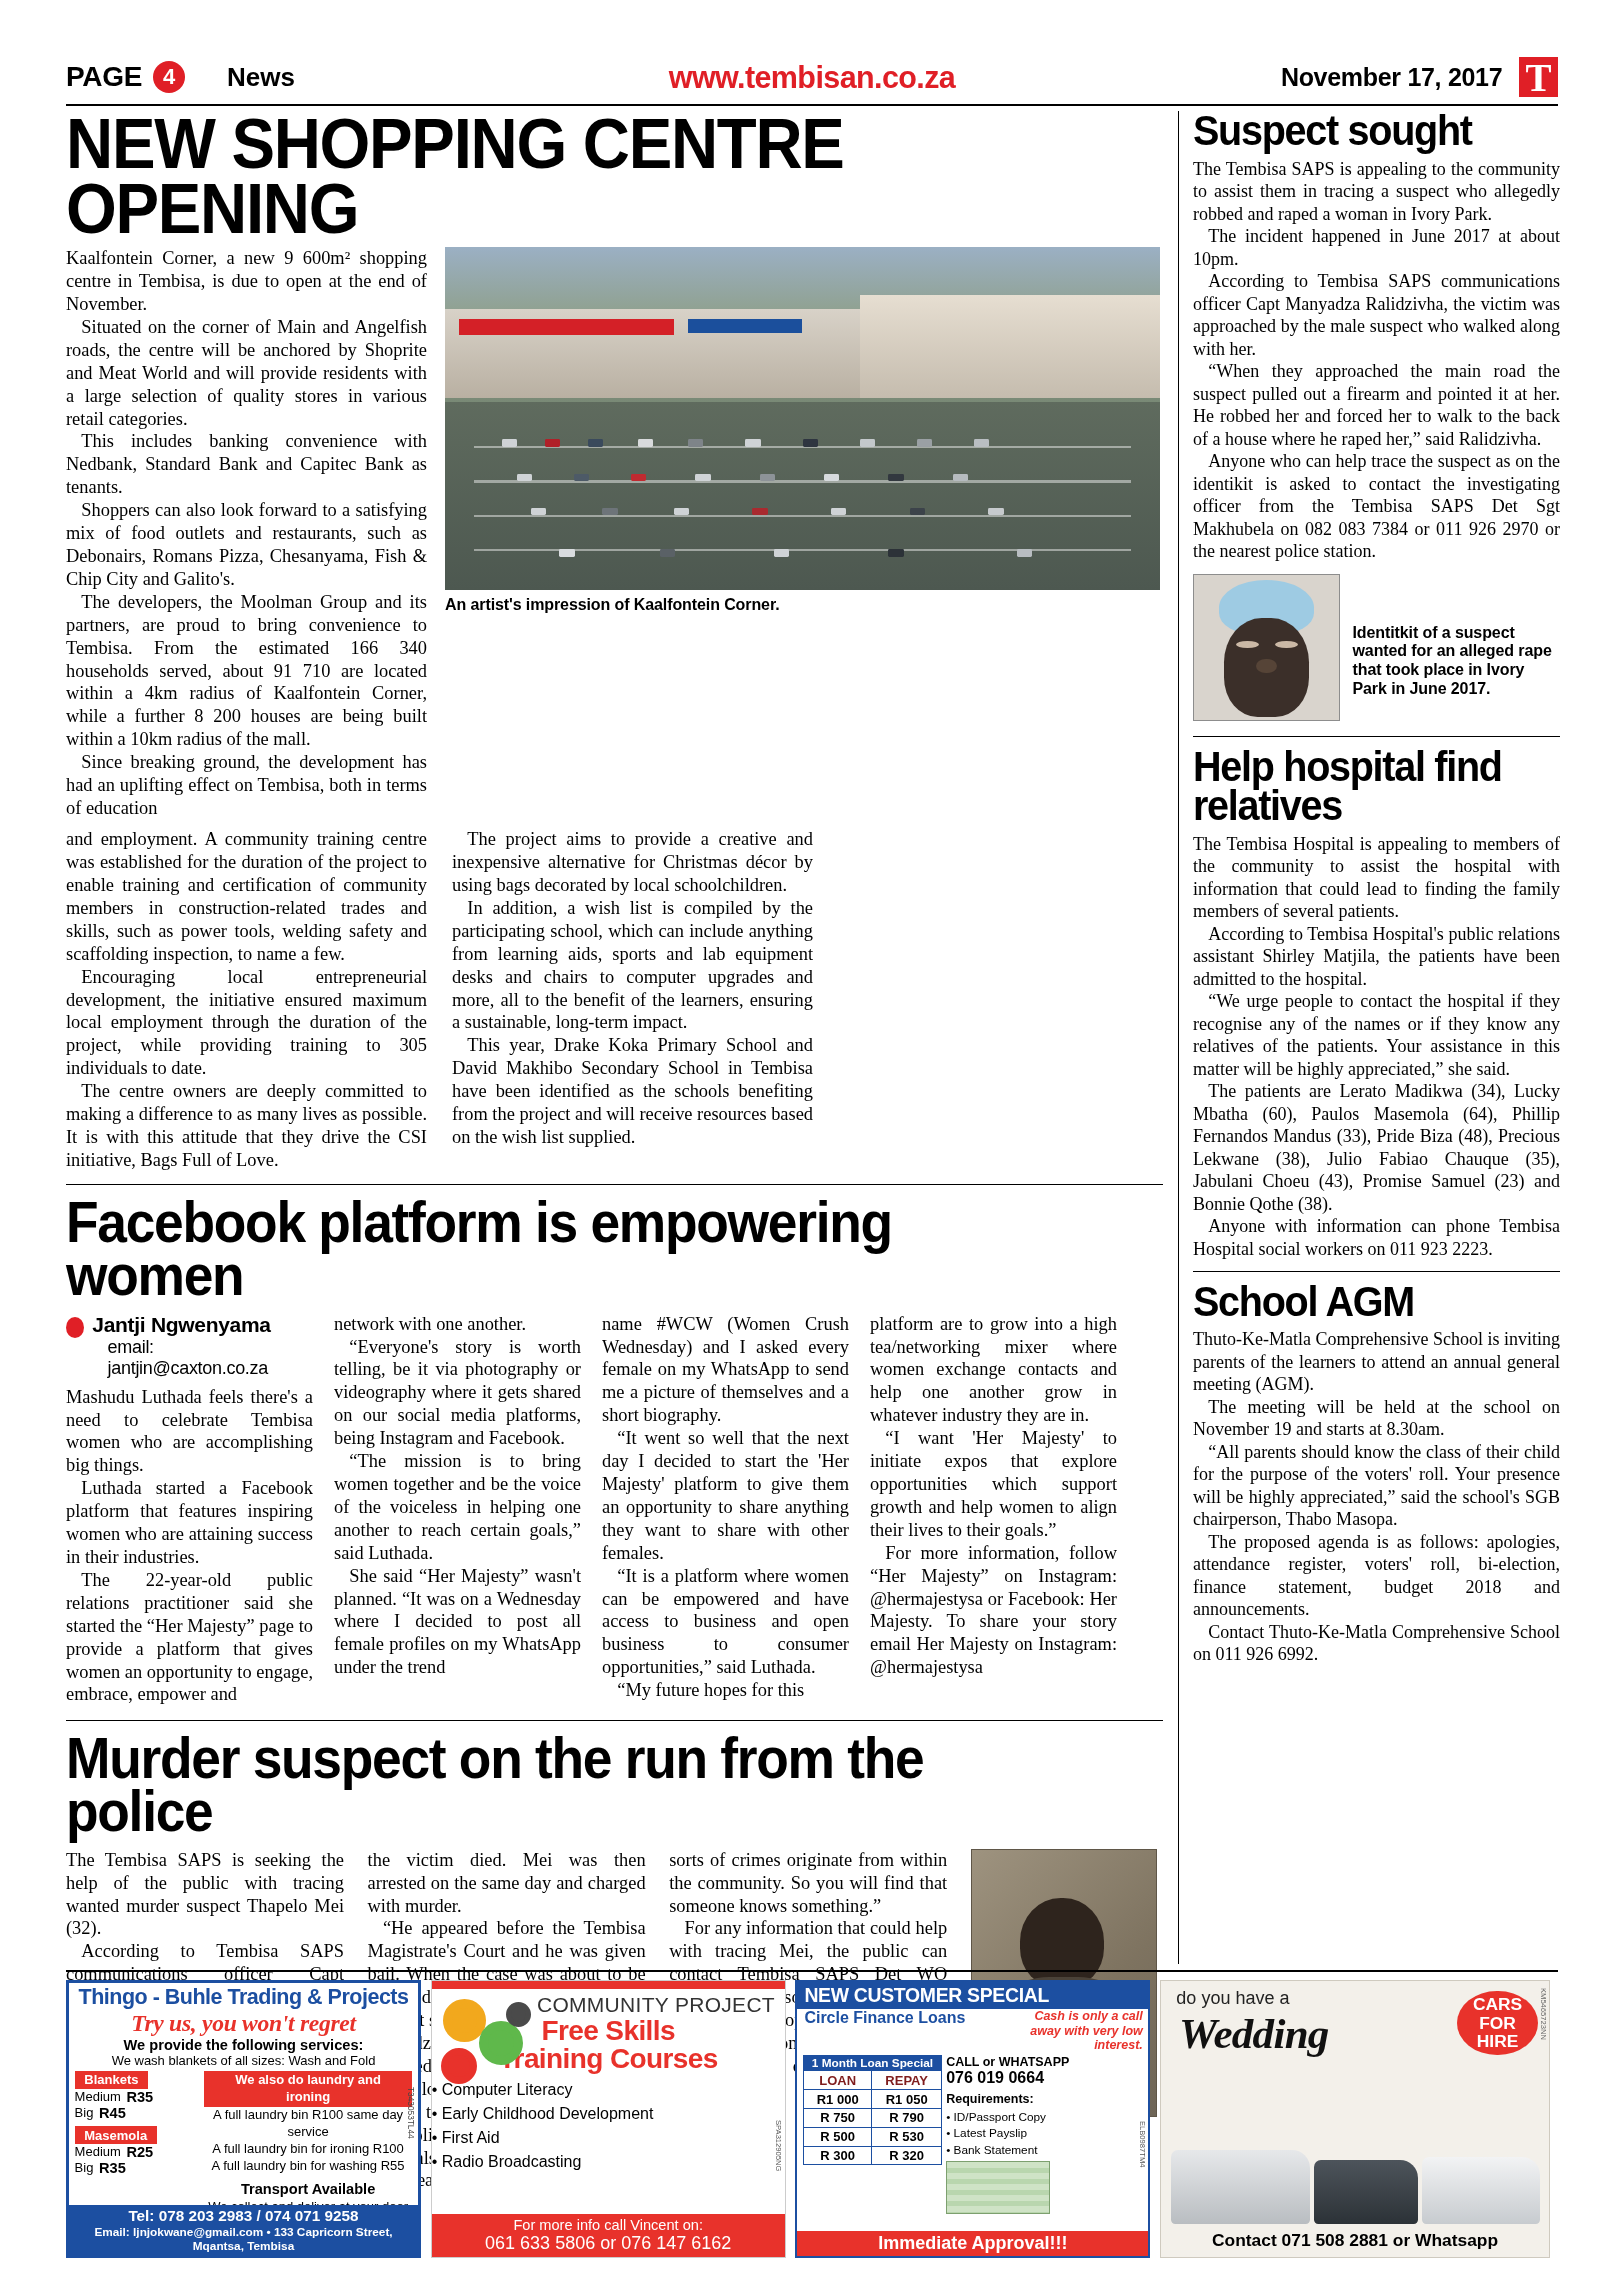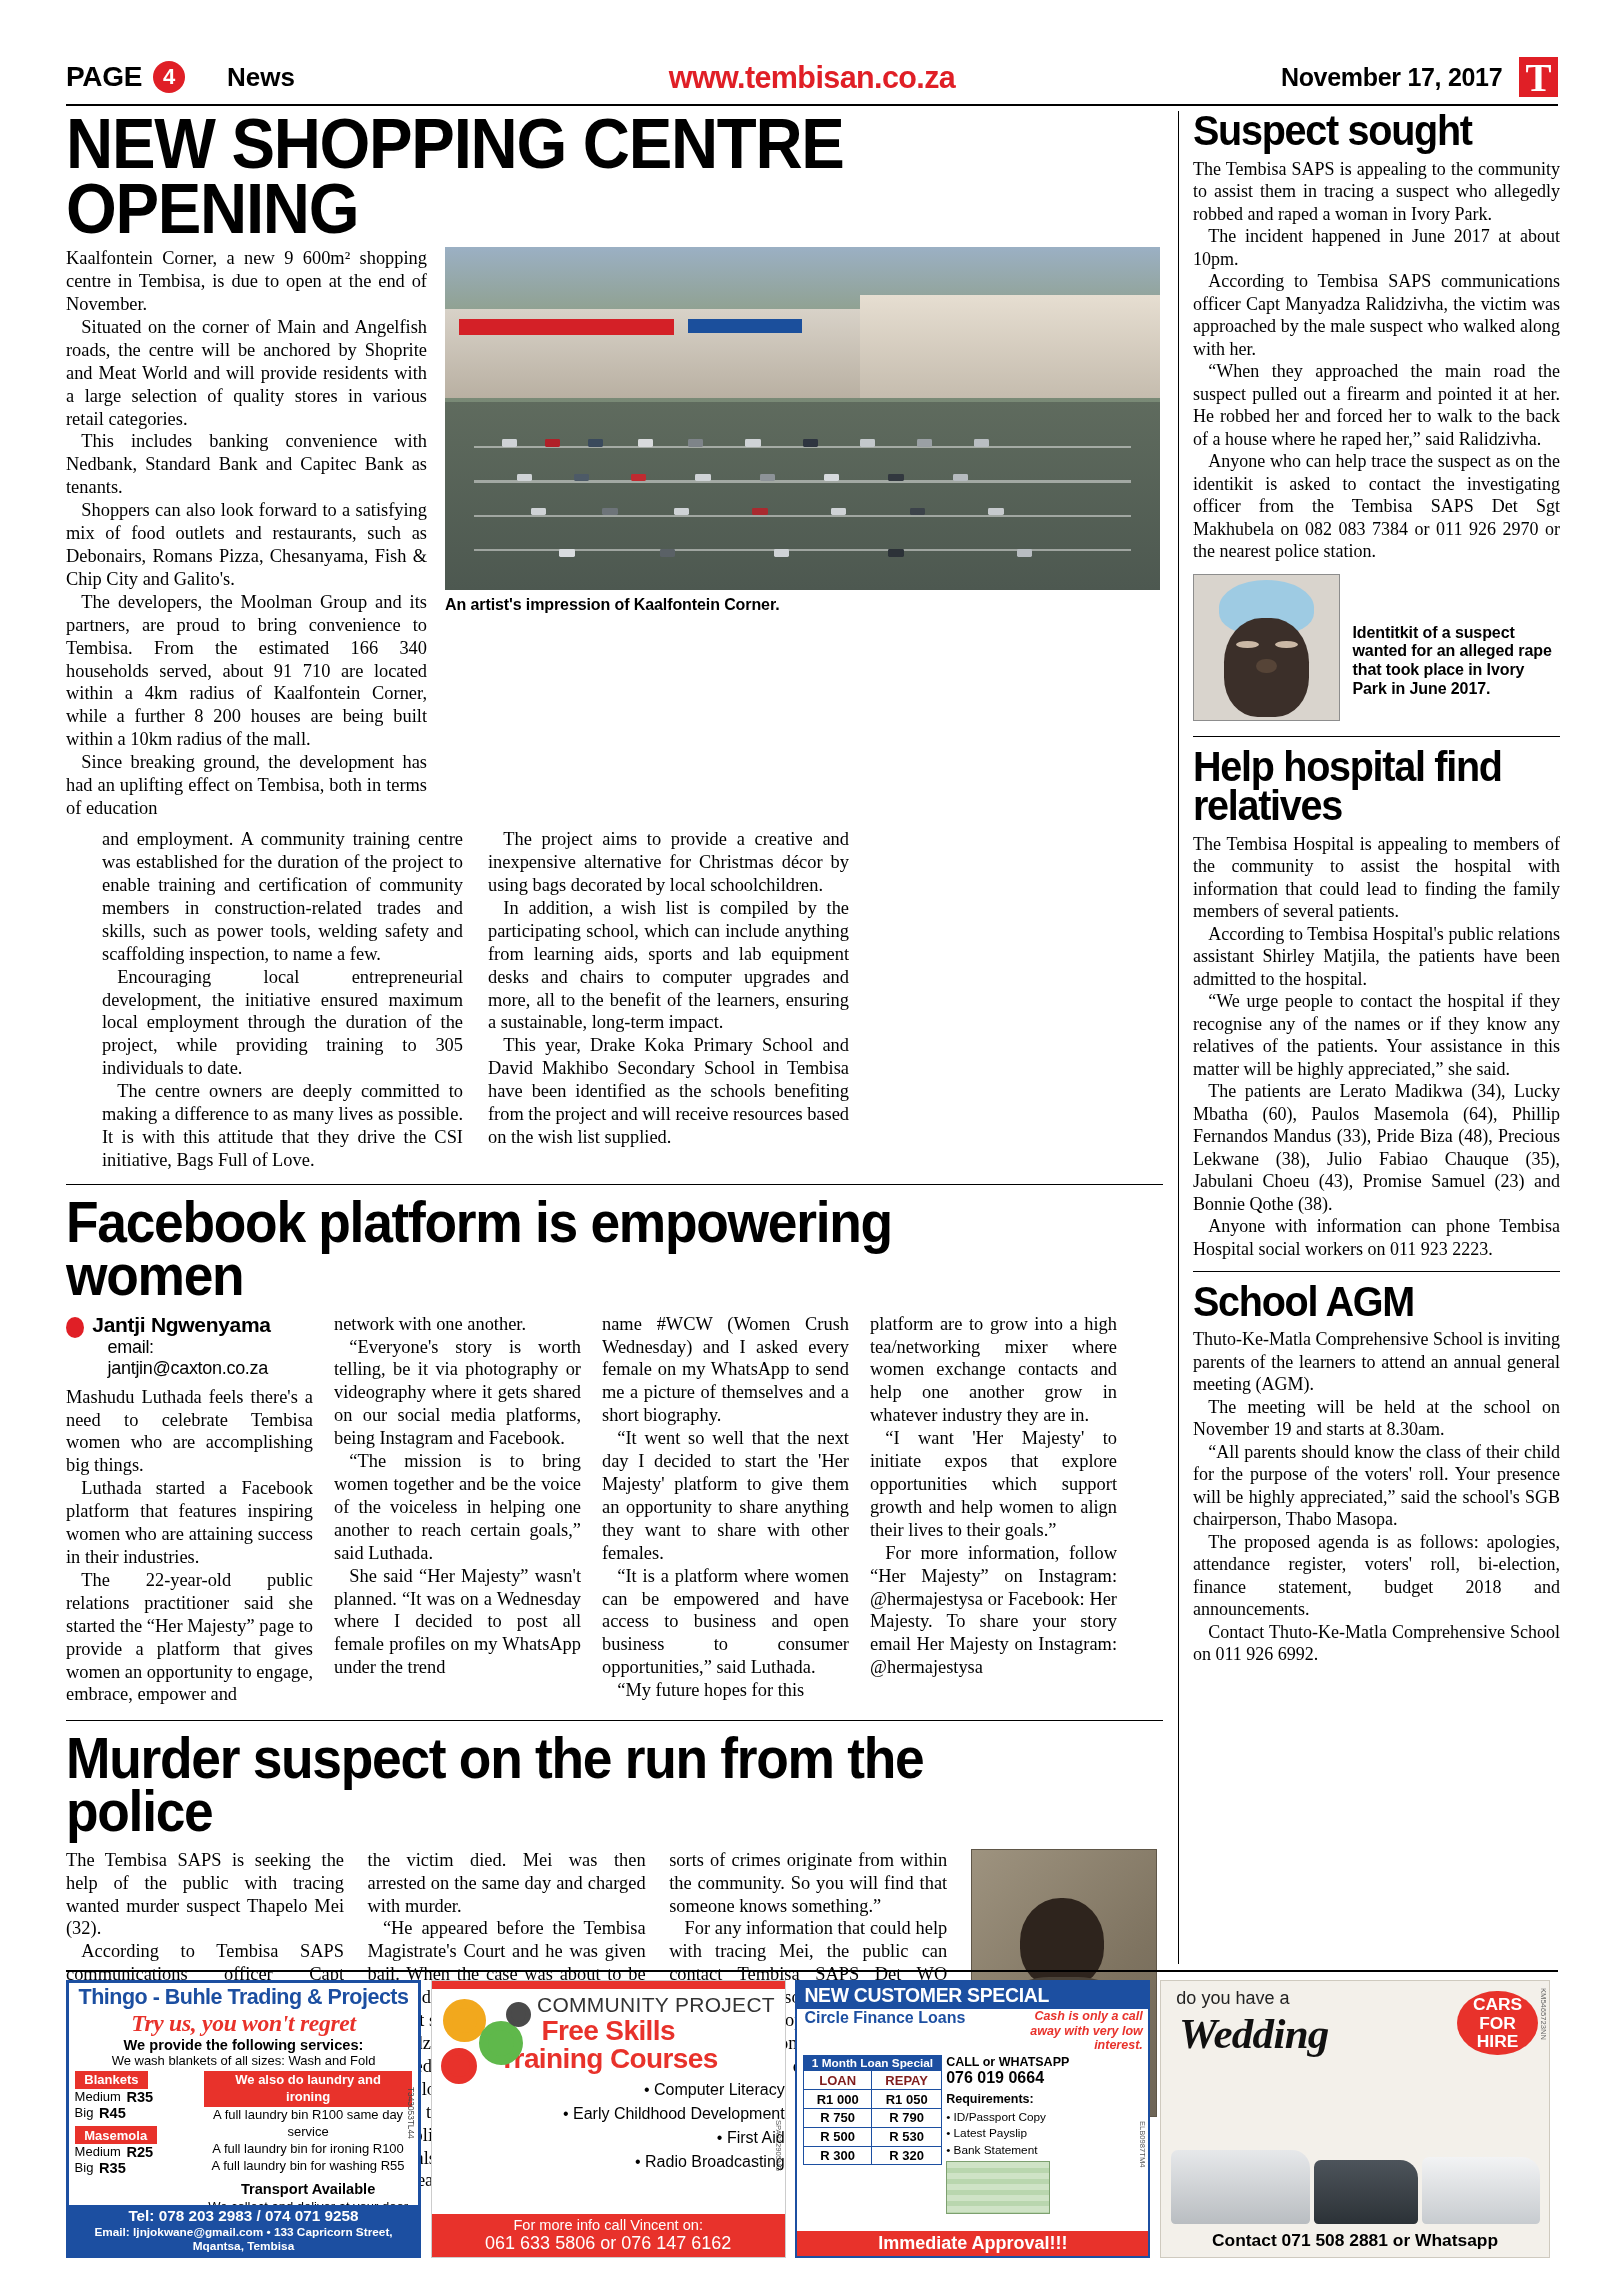--- a/index.html
+++ b/index.html
@@ -203,21 +203,21 @@
   .ad1-vcode { position: absolute; right: 2.1px; top: 104px;
     writing-mode: vertical-rl; font-size: 8.3px; color: #444; }
 
   
   .ad2 { width: 355px; background: #fff; border: 0.7px solid #ccc; }
   .ad2-top { height: 8.3px; background: #e8322b; }
   .ad2-title { font-size: 21px; text-align: right; padding: 4.2px 9.7px 0 0;
     color: #333; letter-spacing: 0.3px; }
   .ad2-h { color: #e8322b; font-weight: bold; font-size: 28px;
     text-align: center; letter-spacing: -0.6px; line-height: 1.0; }
-  .ad2-list { font-size: 16px; text-align: right; line-height: 1.5; padding-top: 4.2px; }
+  .ad2-list { font-size: 16px; text-align: left; line-height: 1.5; padding-top: 4.2px; }
   .ad2-foot { background: #e8322b; color: #fff; text-align: center; padding: 2.8px 0; }
   .ad2-foot .a { font-size: 14.6px; }
   .ad2-foot .b { font-size: 18px; }
   .ad2-gears { position: absolute; left: 7px; top: 16.7px; width: 104px; height: 104px; }
   .gear { position: absolute; border-radius: 50%; }
   .ad2-vcode { position: absolute; right: 1.4px; top: 139px;
     writing-mode: vertical-rl; font-size: 7.6px; color: #555; }
 
   
   .ad3 { width: 355px; background: #fff; border: 2.8px solid #1c4fa1; }
@@ -332,21 +332,21 @@
             <div class="car" style="left:16%;top:88%;background:#d9dcdf"></div>
             <div class="car" style="left:30%;top:88%;background:#5a6166"></div>
             <div class="car" style="left:46%;top:88%;background:#cfd3d6"></div>
             <div class="car" style="left:62%;top:88%;background:#2c3238"></div>
             <div class="car" style="left:80%;top:88%;background:#b8bdc1"></div>
           </div>
           <div class="caption" style="margin-top:5.6px;">An artist's impression of Kaalfontein Corner.</div>
         </div>
       </div>
 
-      <div style="display:flex;gap:25px;margin-top:8.3px;margin-left:36px;">
+      <div style="display:flex;gap:25px;margin-top:8.3px;">
         <div class="bt" style="width:361px;">
           <p class="first">and employment. A community training centre was established for the duration of the project to enable training and certification of community members in construction-related trades and skills, such as power tools, welding safety and scaffolding inspection, to name a few.</p>
           <p>Encouraging local entrepreneurial development, the initiative ensured maximum local employment through the duration of the project, while providing training to 305 individuals to date.</p>
           <p>The centre owners are deeply committed to making a difference to as many lives as possible. It is with this attitude that they drive the CSI initiative, Bags Full of Love.</p>
         </div>
         <div class="bt" style="width:361px;">
           <p class="first" style="text-indent:15.3px;">The project aims to provide a creative and inexpensive alternative for Christmas décor by using bags decorated by local schoolchildren.</p>
           <p>In addition, a wish list is compiled by the participating school, which can include anything from learning aids, sports and lab equipment desks and chairs to computer upgrades and more, all to the benefit of the learners, ensuring a sustainable, long-term impact.</p>
           <p>This year, Drake Koka Primary School and David Makhibo Secondary School in Tembisa have been identified as the schools benefiting from the project and will receive resources based on the wish list supplied.</p>
         </div>

